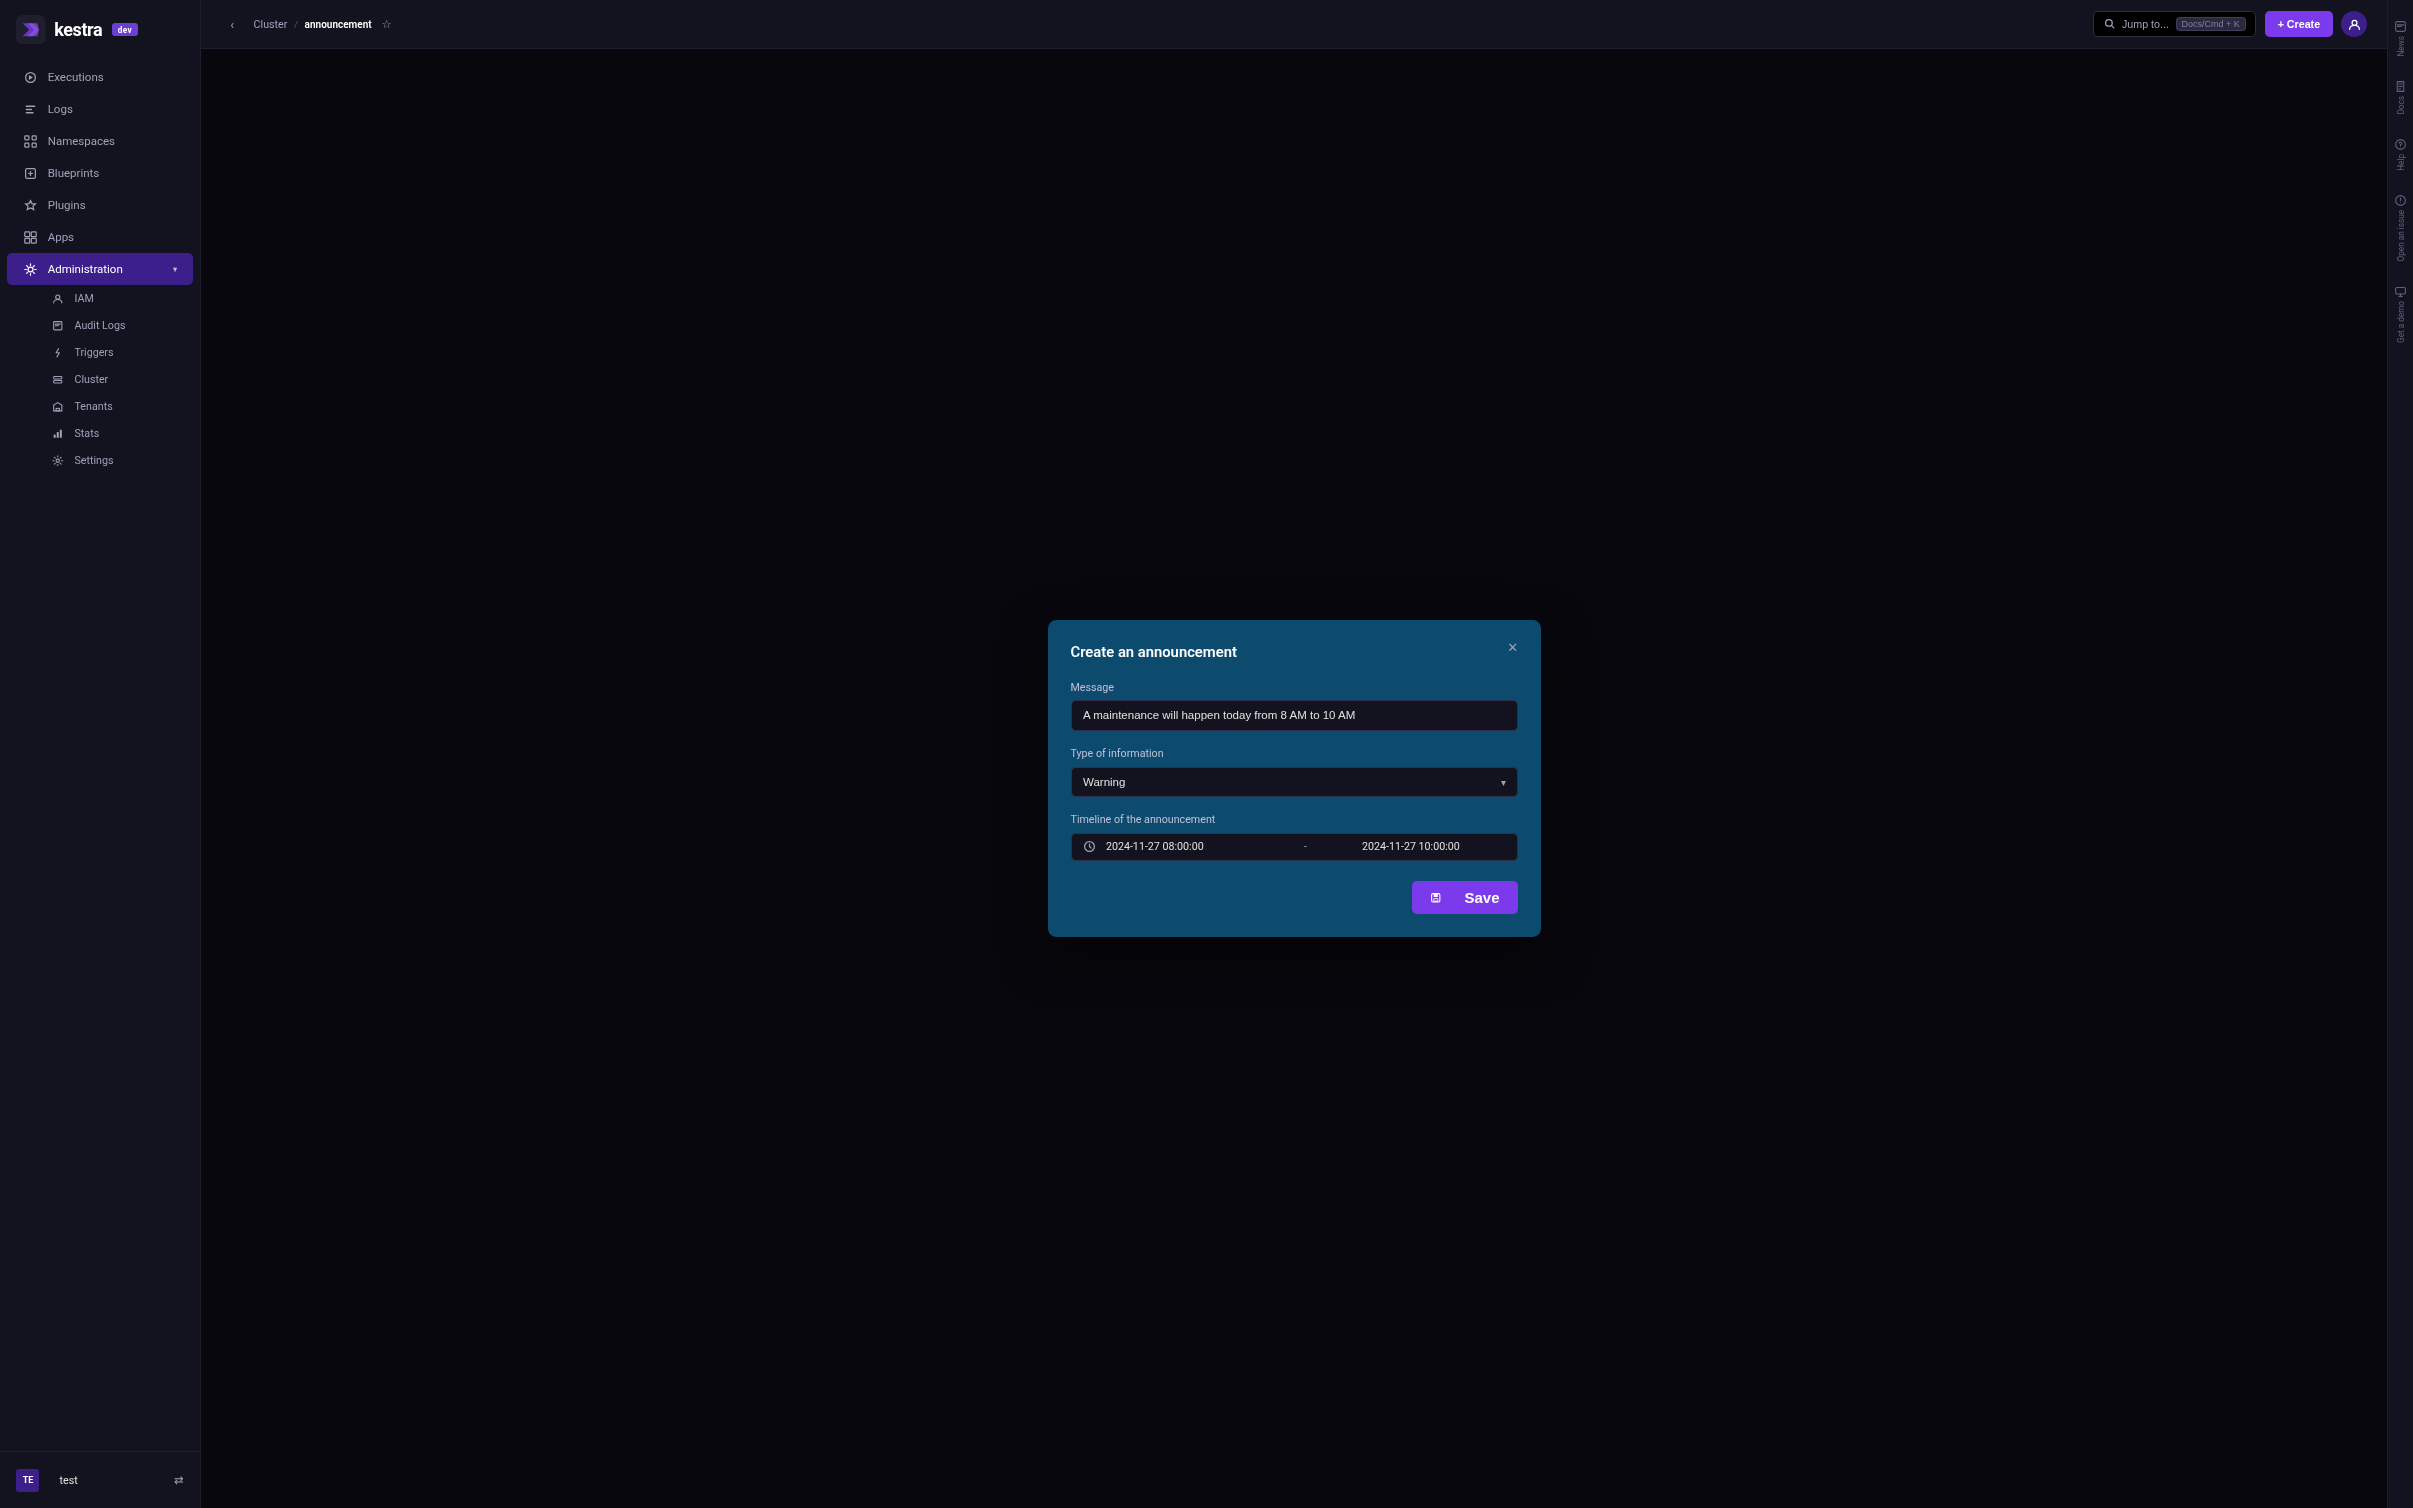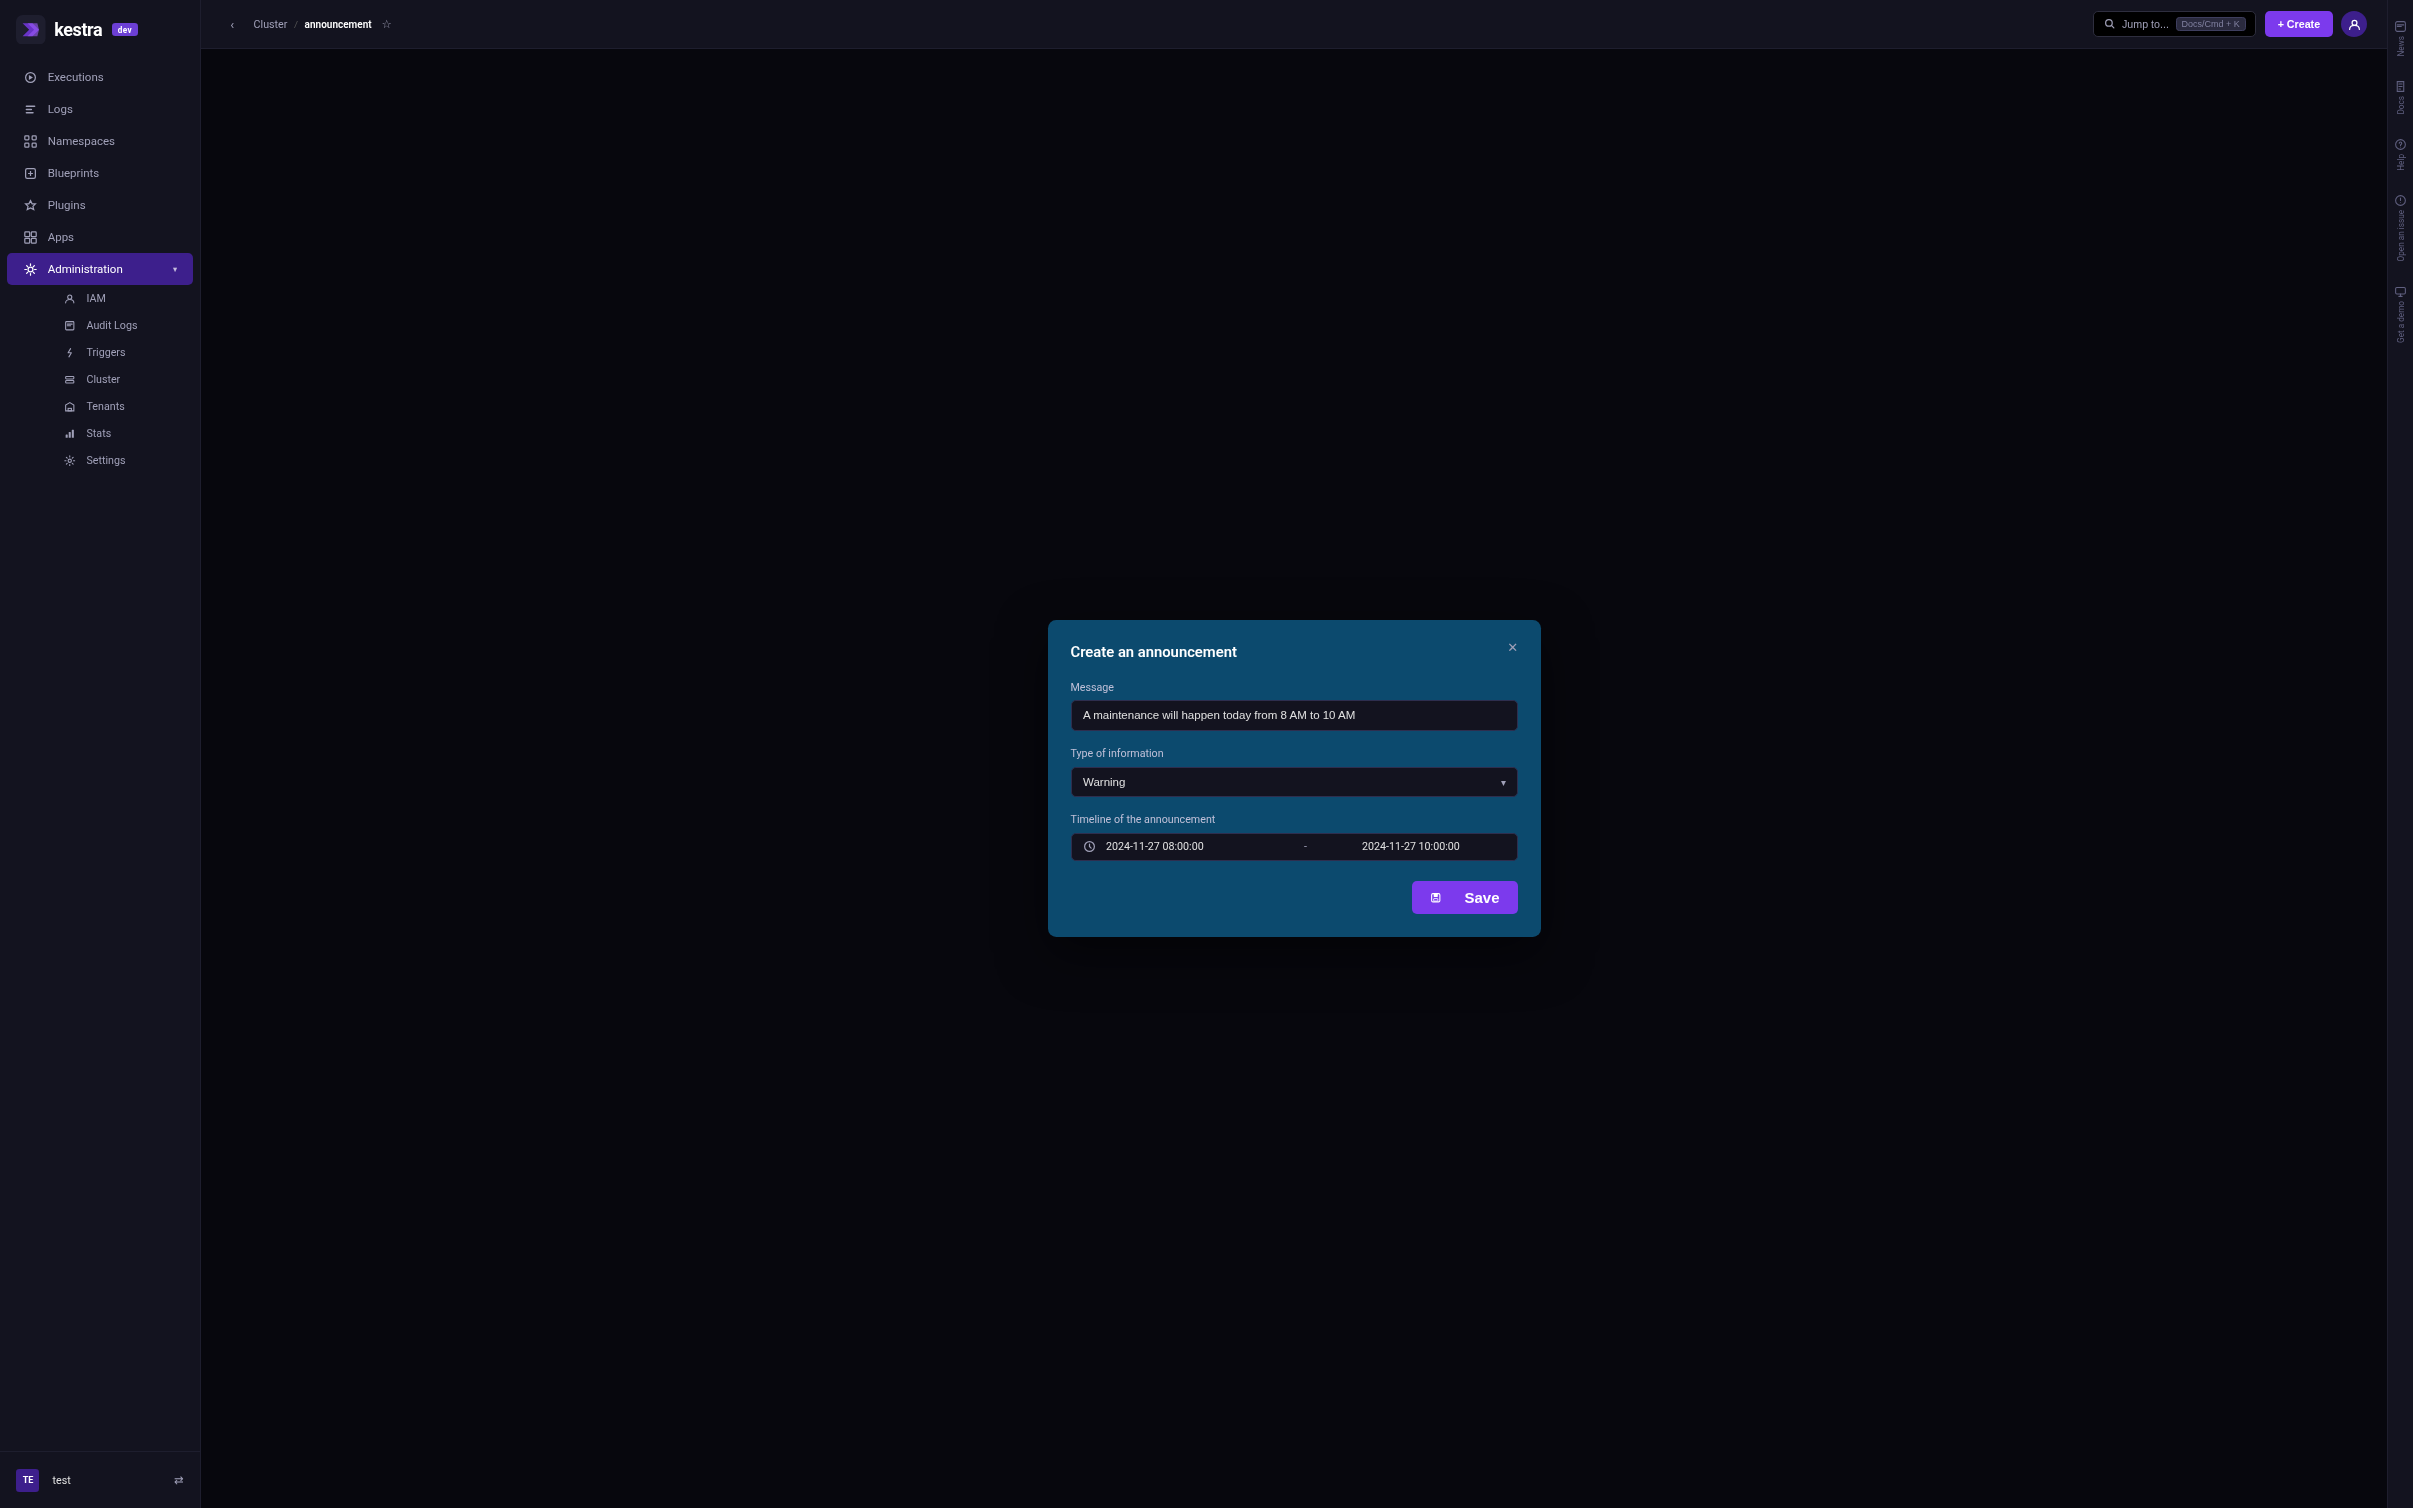--- a/index.html
+++ b/index.html
@@ -87,21 +87,21 @@
       flex-shrink: 0;
     }
 
     .nav-item .chevron {
       margin-left: auto;
       font-size: 8.2px;
       opacity: 0.7;
     }
 
     .sub-nav {
-      padding-left: 16px;
+      padding-left: 4px;
     }
 
     .sub-nav-item {
       display: flex;
       align-items: center;
       gap: 9.9px;
       padding: 6.6px 16.4px 6.6px 41px;
       cursor: pointer;
       color: #a0a0b8;
       font-size: 10.7px;
@@ -119,21 +119,21 @@
     }
 
     .sidebar-footer {
       padding: 9.9px 6.6px;
       border-top: 0.8px solid #1e1e2e;
     }
 
     .user-area {
       display: flex;
       align-items: center;
-      gap: 13px;
+      gap: 20px;
       padding: 6.6px 9.9px;
       border-radius: 4.9px;
       cursor: pointer;
     }
 
     .user-avatar-small {
       width: 23px;
       height: 23px;
       background: #3d1f8c;
       border-radius: 3.3px;

